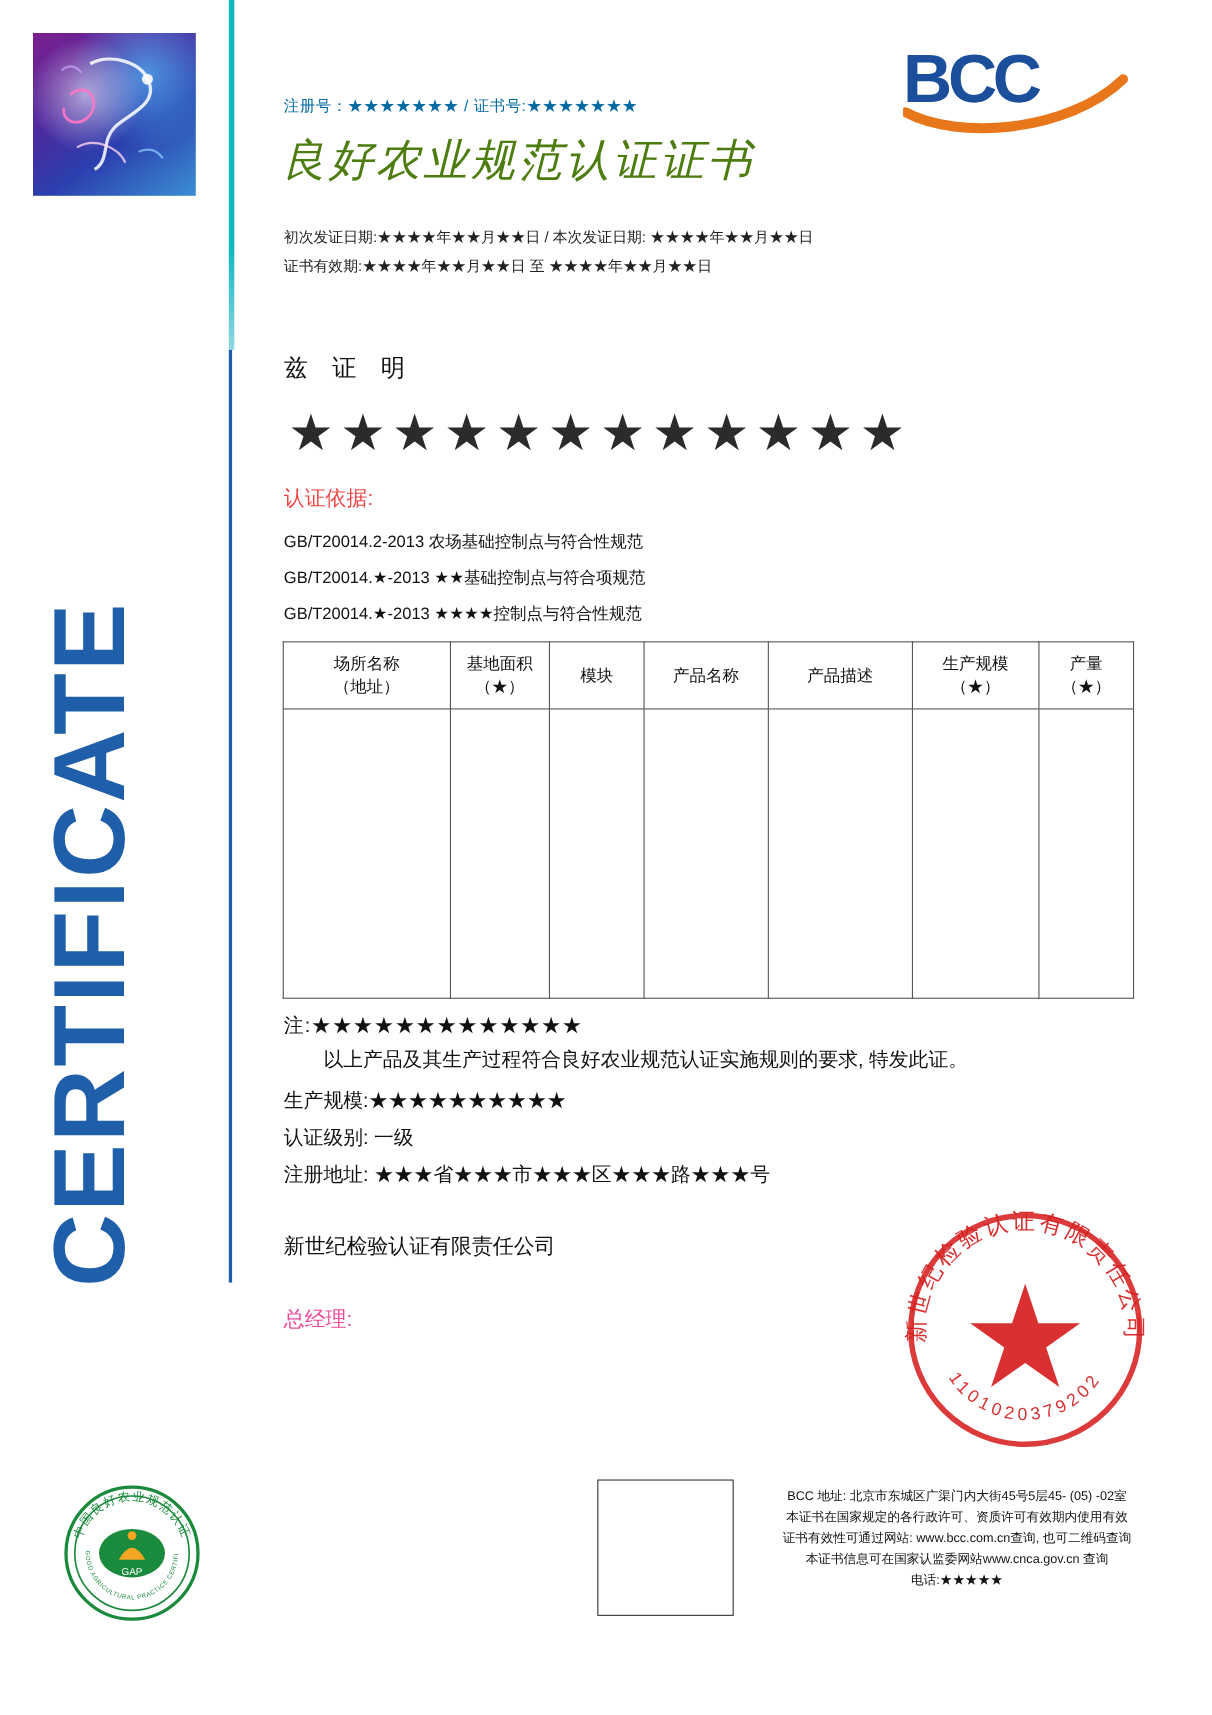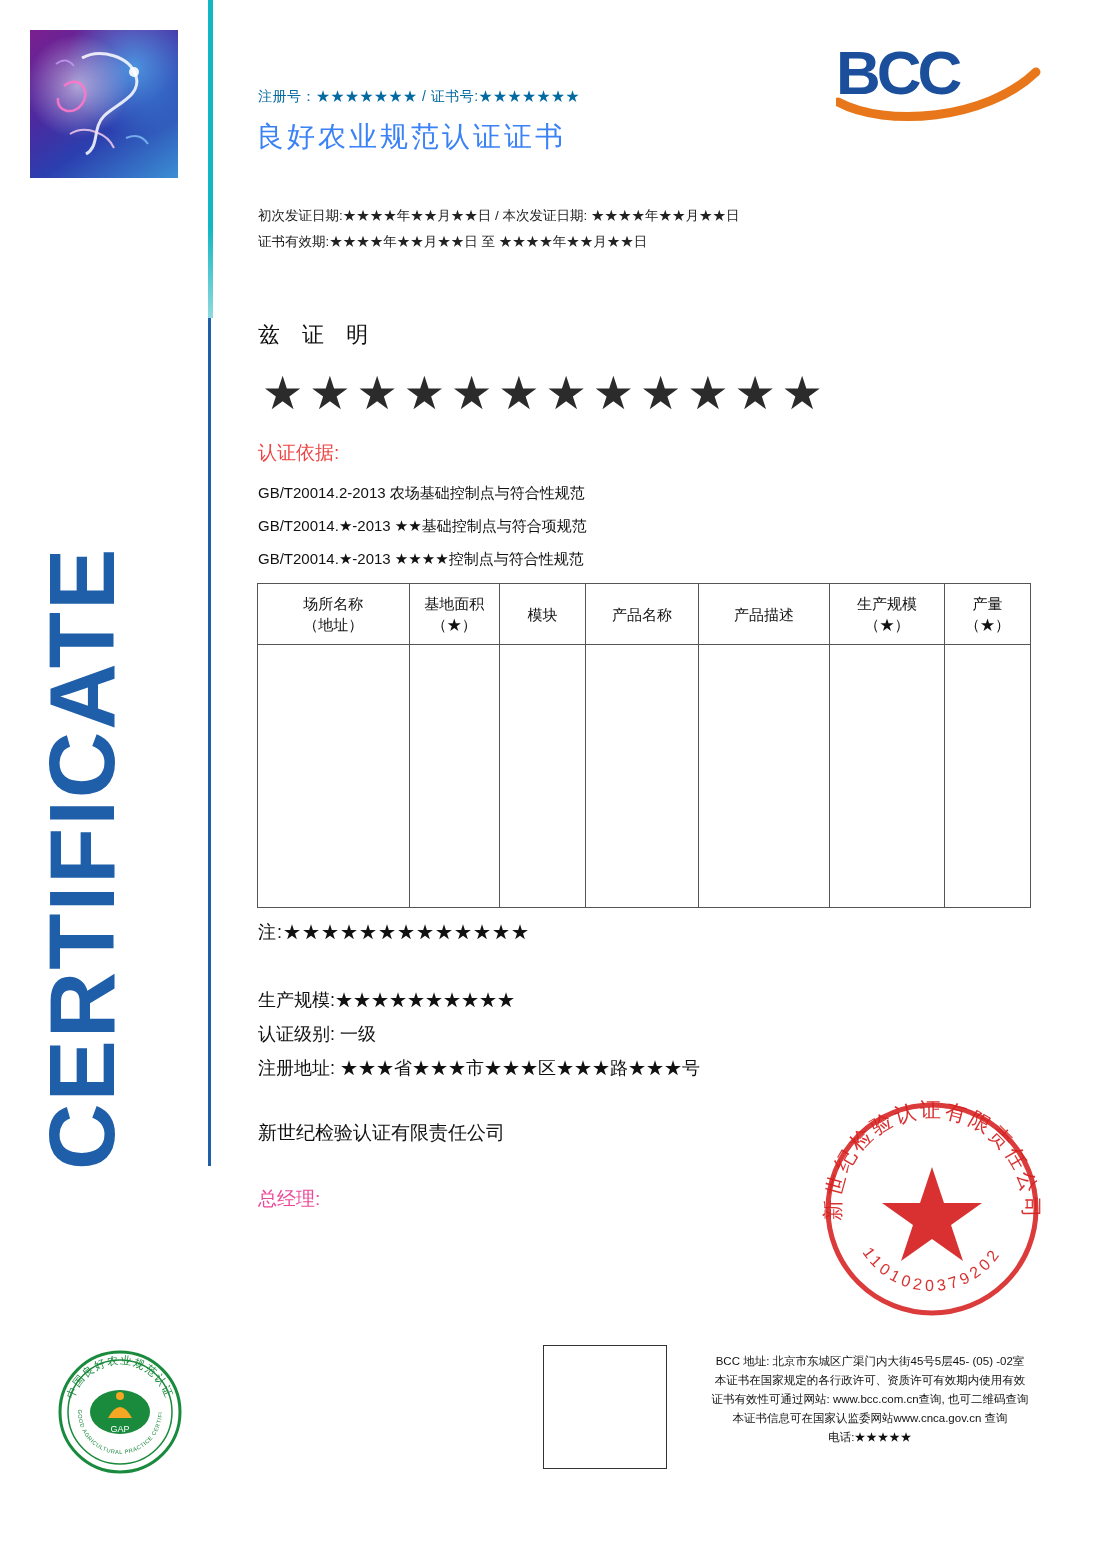--- a/index.html
+++ b/index.html
@@ -66,21 +66,21 @@
     writing-mode: vertical-rl;
     transform: rotate(180deg);
     line-height: 1;
     white-space: nowrap;
     font-family: "Liberation Sans", sans-serif;
   }
 
   
   .bcc-logo {
     position: absolute;
-    right: 56px;
+    right: 71px;
     top: 42px;
     width: 210px;
     height: 80px;
   }
   .bcc-text {
     position: absolute;
     left: 0; top: 0;
     font-size: 62px;
     font-weight: bold;
     color: #1b4f9c;
@@ -95,23 +95,24 @@
     left: 258px;
     top: 88px;
     font-size: 14px;
     color: #0369a1;
     letter-spacing: 0.5px;
   }
   .title-main {
     position: absolute;
     left: 256px;
     top: 118px;
-    font-size: 28px;
+    font-size: 40px;
     letter-spacing: 3px;
-    color: #3b82f6;
+    color: #4d7c0f;
+    font-style: italic;
   }
   .dates {
     position: absolute;
     left: 258px;
     top: 203px;
     font-size: 13.5px;
     color: #222;
     line-height: 26px;
   }
 
@@ -343,20 +344,21 @@
         <td></td>
         <td></td>
         <td></td>
         <td></td>
         <td></td>
       </tr>
     </tbody>
   </table>
 
   <div class="note-line">注:★★★★★★★★★★★★★</div>
+  <div class="note-body">以上产品及其生产过程符合良好农业规范认证实施规则的要求, 特发此证。</div>
   <div class="opt-line">生产规模:★★★★★★★★★★</div>
   <div class="level-line">认证级别: 一级</div>
   <div class="addr-line">注册地址: ★★★省★★★市★★★区★★★路★★★号</div>
   <div class="company-line">新世纪检验认证有限责任公司</div>
   <div class="gm-line">总经理:</div>
 
   <div class="seal">
     <svg width="228" height="228" viewBox="0 0 228 228">
       <defs>
         <path id="ringTop" d="M 22,114 A 92,92 0 0 1 206,114"></path>

